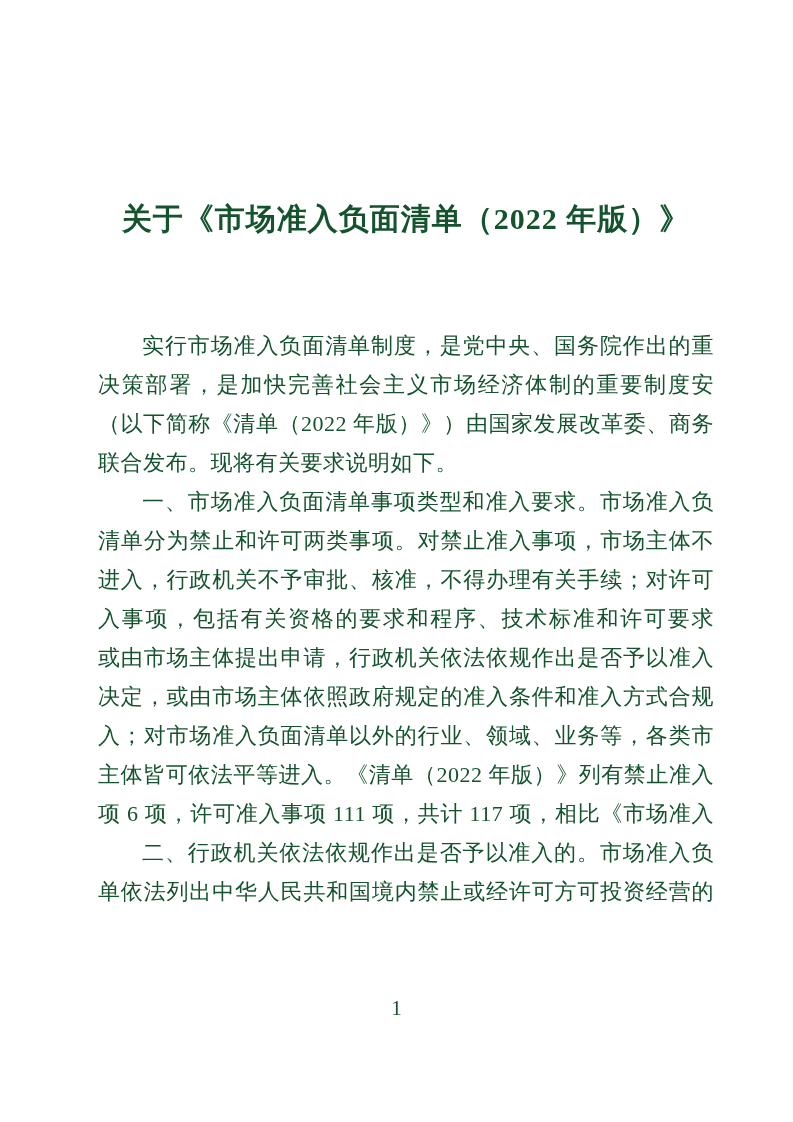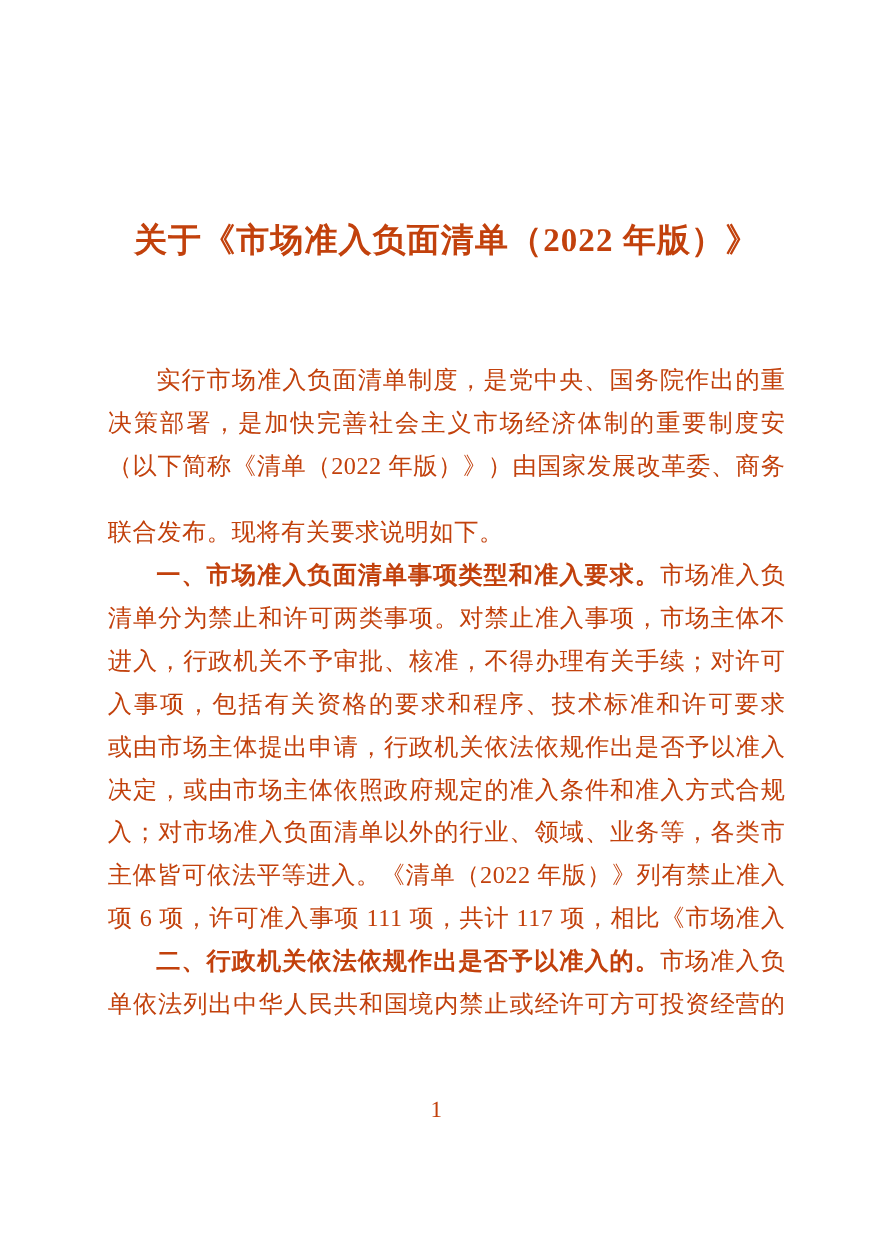--- a/index.html
+++ b/index.html
@@ -5,21 +5,21 @@
   html, body {
     margin: 0;
     padding: 0;
     background: #ffffff;
   }
   .doc {
     position: relative;
     width: 793px;
     height: 1122px;
     background: #ffffff;
-    color: #c2410c;
+    color: #14532d;
     font-family: "Liberation Serif", "DejaVu Serif", serif;
     overflow: hidden;
   }
   .doc-title {
     position: absolute;
     top: 195px;
     left: 98px;
     width: 616px;
     text-align: center;
     font-size: 30px;
@@ -42,25 +42,24 @@
     text-align: justify;
     text-align-last: justify;
     letter-spacing: 0.5px;
   }
   .line.indent {
     text-indent: 44px;
   }
   .line.no-stretch {
     text-align: left;
     text-align-last: left;
-    margin-top: 21px;
   }
   .head {
     font-family: "Liberation Sans", "DejaVu Sans", sans-serif;
-    font-weight: bold;
+    font-weight: normal;
   }
   .page-number {
     position: absolute;
     top: 996px;
     left: 0;
     width: 100%;
     text-align: center;
     font-size: 21px;
     line-height: 24px;
   }

